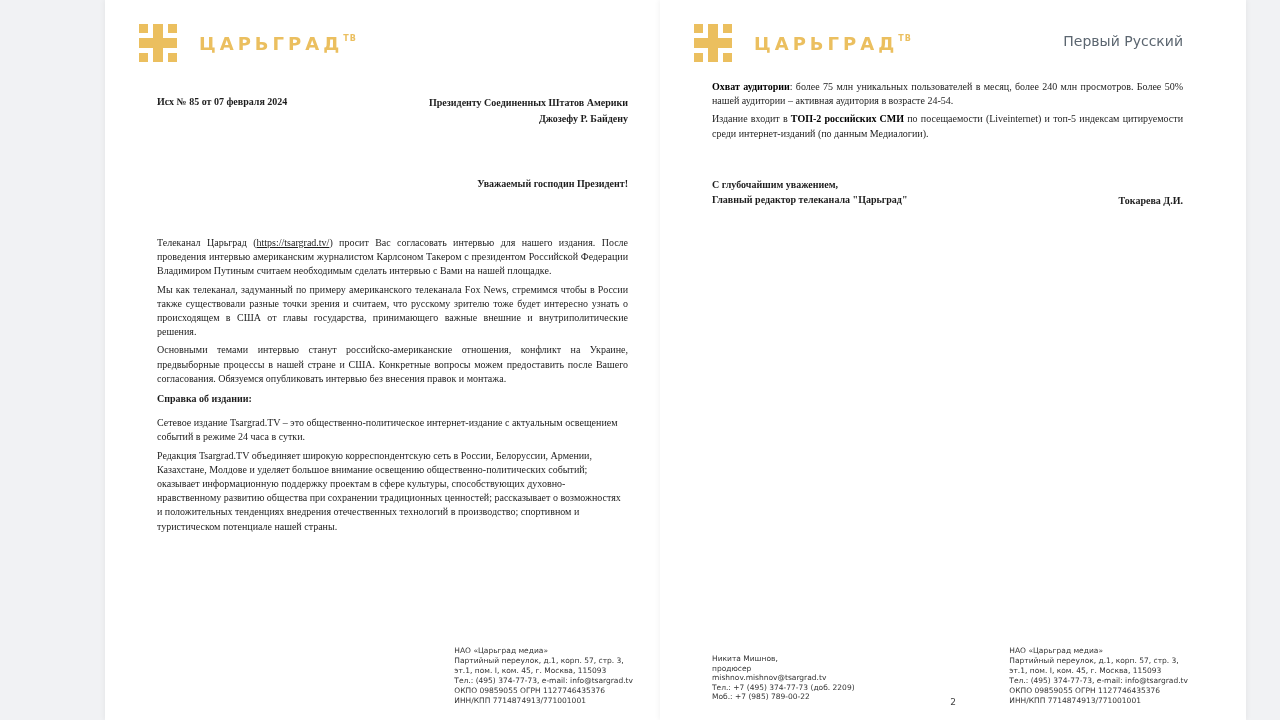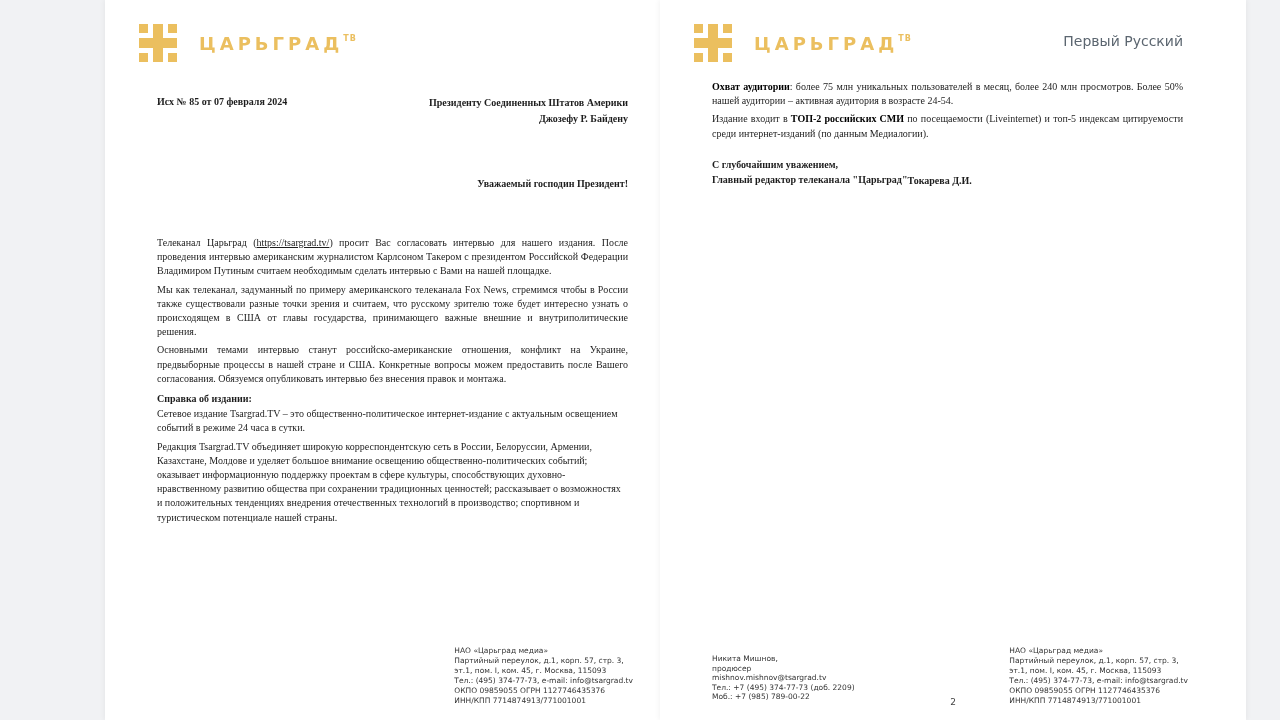--- a/index.html
+++ b/index.html
@@ -28,26 +28,26 @@
 
   
   .serif{font-family:"Liberation Serif","DejaVu Serif",serif;font-size:10px;
          line-height:14.2px;color:var(--ink);}
   .col{position:absolute;left:52px;right:63px;}
   .ref-row{top:95px;display:flex;justify-content:space-between;font-weight:bold;}
   .addressee{text-align:right;line-height:15.5px;}
   .salutation{top:177px;text-align:right;font-weight:bold;}
   .body1{top:236px;} .body2{top:80px;}
   .para{margin:0 0 4px 0;} .j{text-align:justify;}
-  .about-heading{font-weight:bold;margin:6px 0 1px 0;}
+  .about-heading{font-weight:bold;margin:6px 0 10px 0;}
   .doc-link{text-decoration:underline;color:inherit;cursor:pointer;}
   b{color:#000;}
 
-  .closing-row{display:flex;justify-content:flex-start;align-items:flex-end;
-               margin-top:16px;font-weight:bold;}
+  .closing-row{display:flex;justify-content:space-between;align-items:flex-end;
+               margin-top:36px;font-weight:bold;gap:20px;}
   .closing-left{line-height:15.5px;}
 
   
   .sans-small{font-family:"DejaVu Sans",sans-serif;font-size:7.5px;color:var(--foot);}
   .company-footer{position:absolute;right:58px;top:646px;text-align:left;line-height:10px;}
   .contact-footer{position:absolute;left:52px;top:654px;text-align:left;line-height:9.5px;}
   .page-num{position:absolute;left:0;right:0;bottom:13px;text-align:center;
             font-family:"DejaVu Sans",sans-serif;font-size:9px;color:#444;}
 </style>
 </head>

